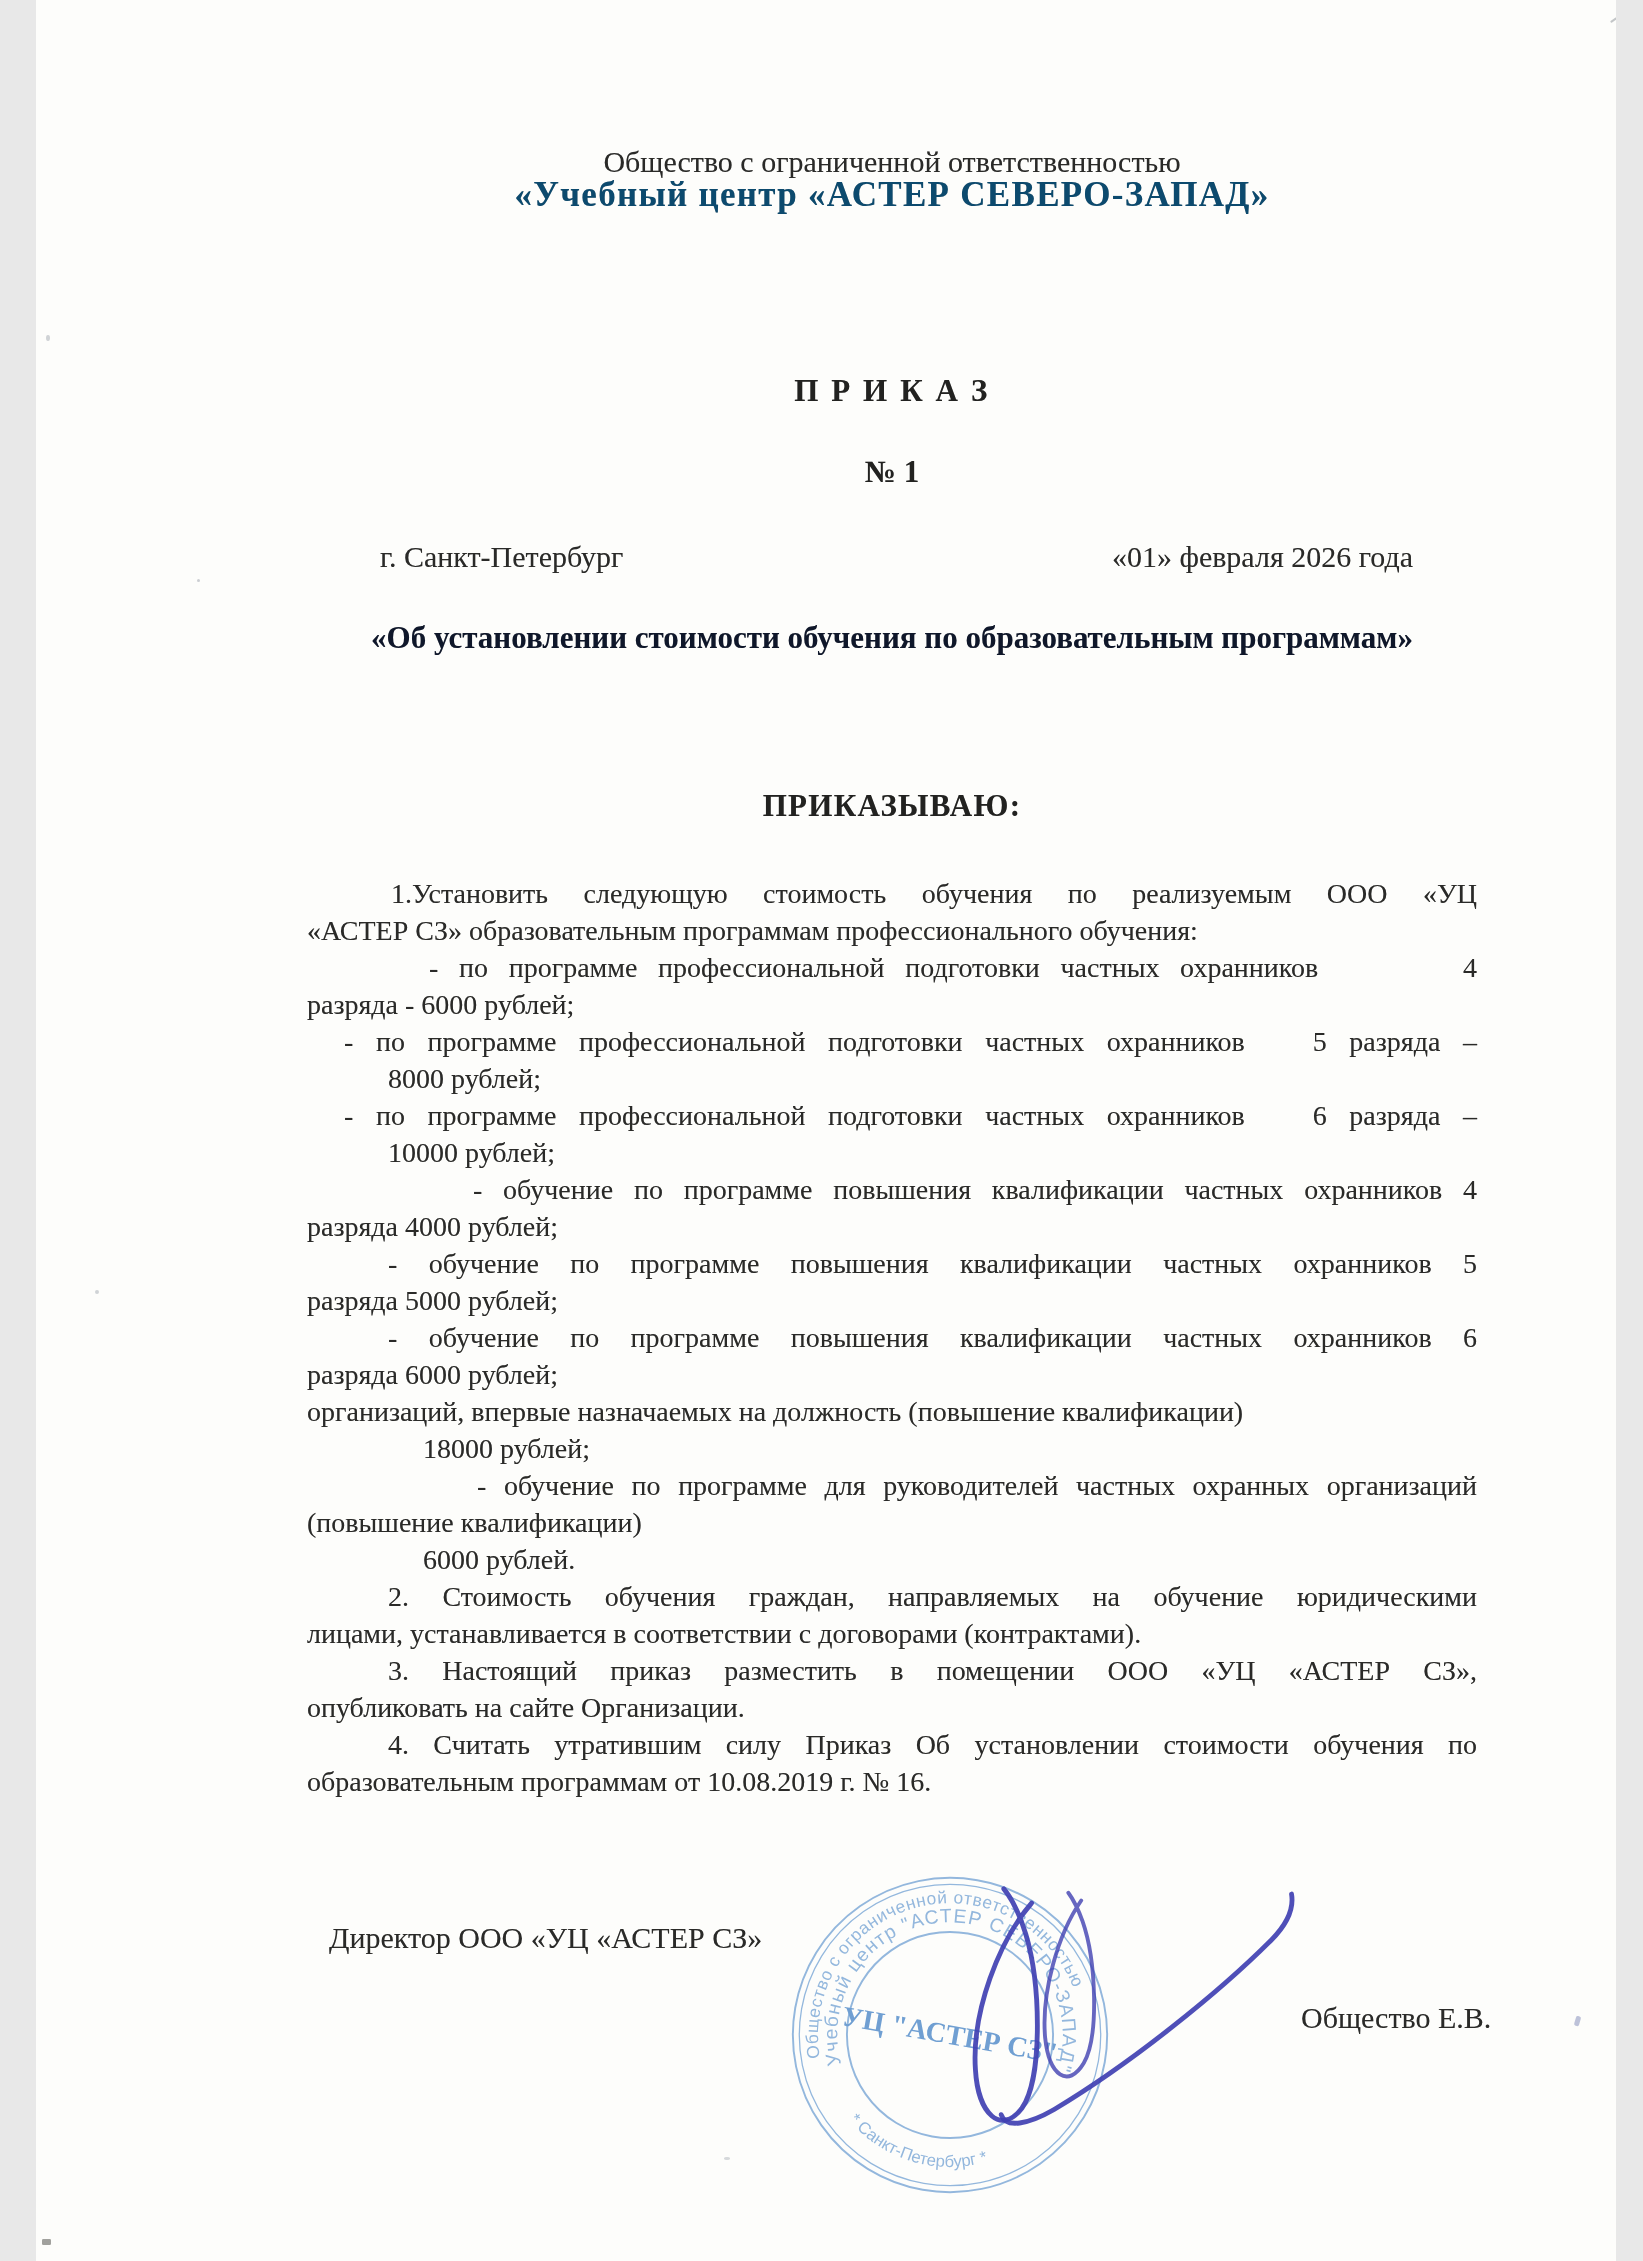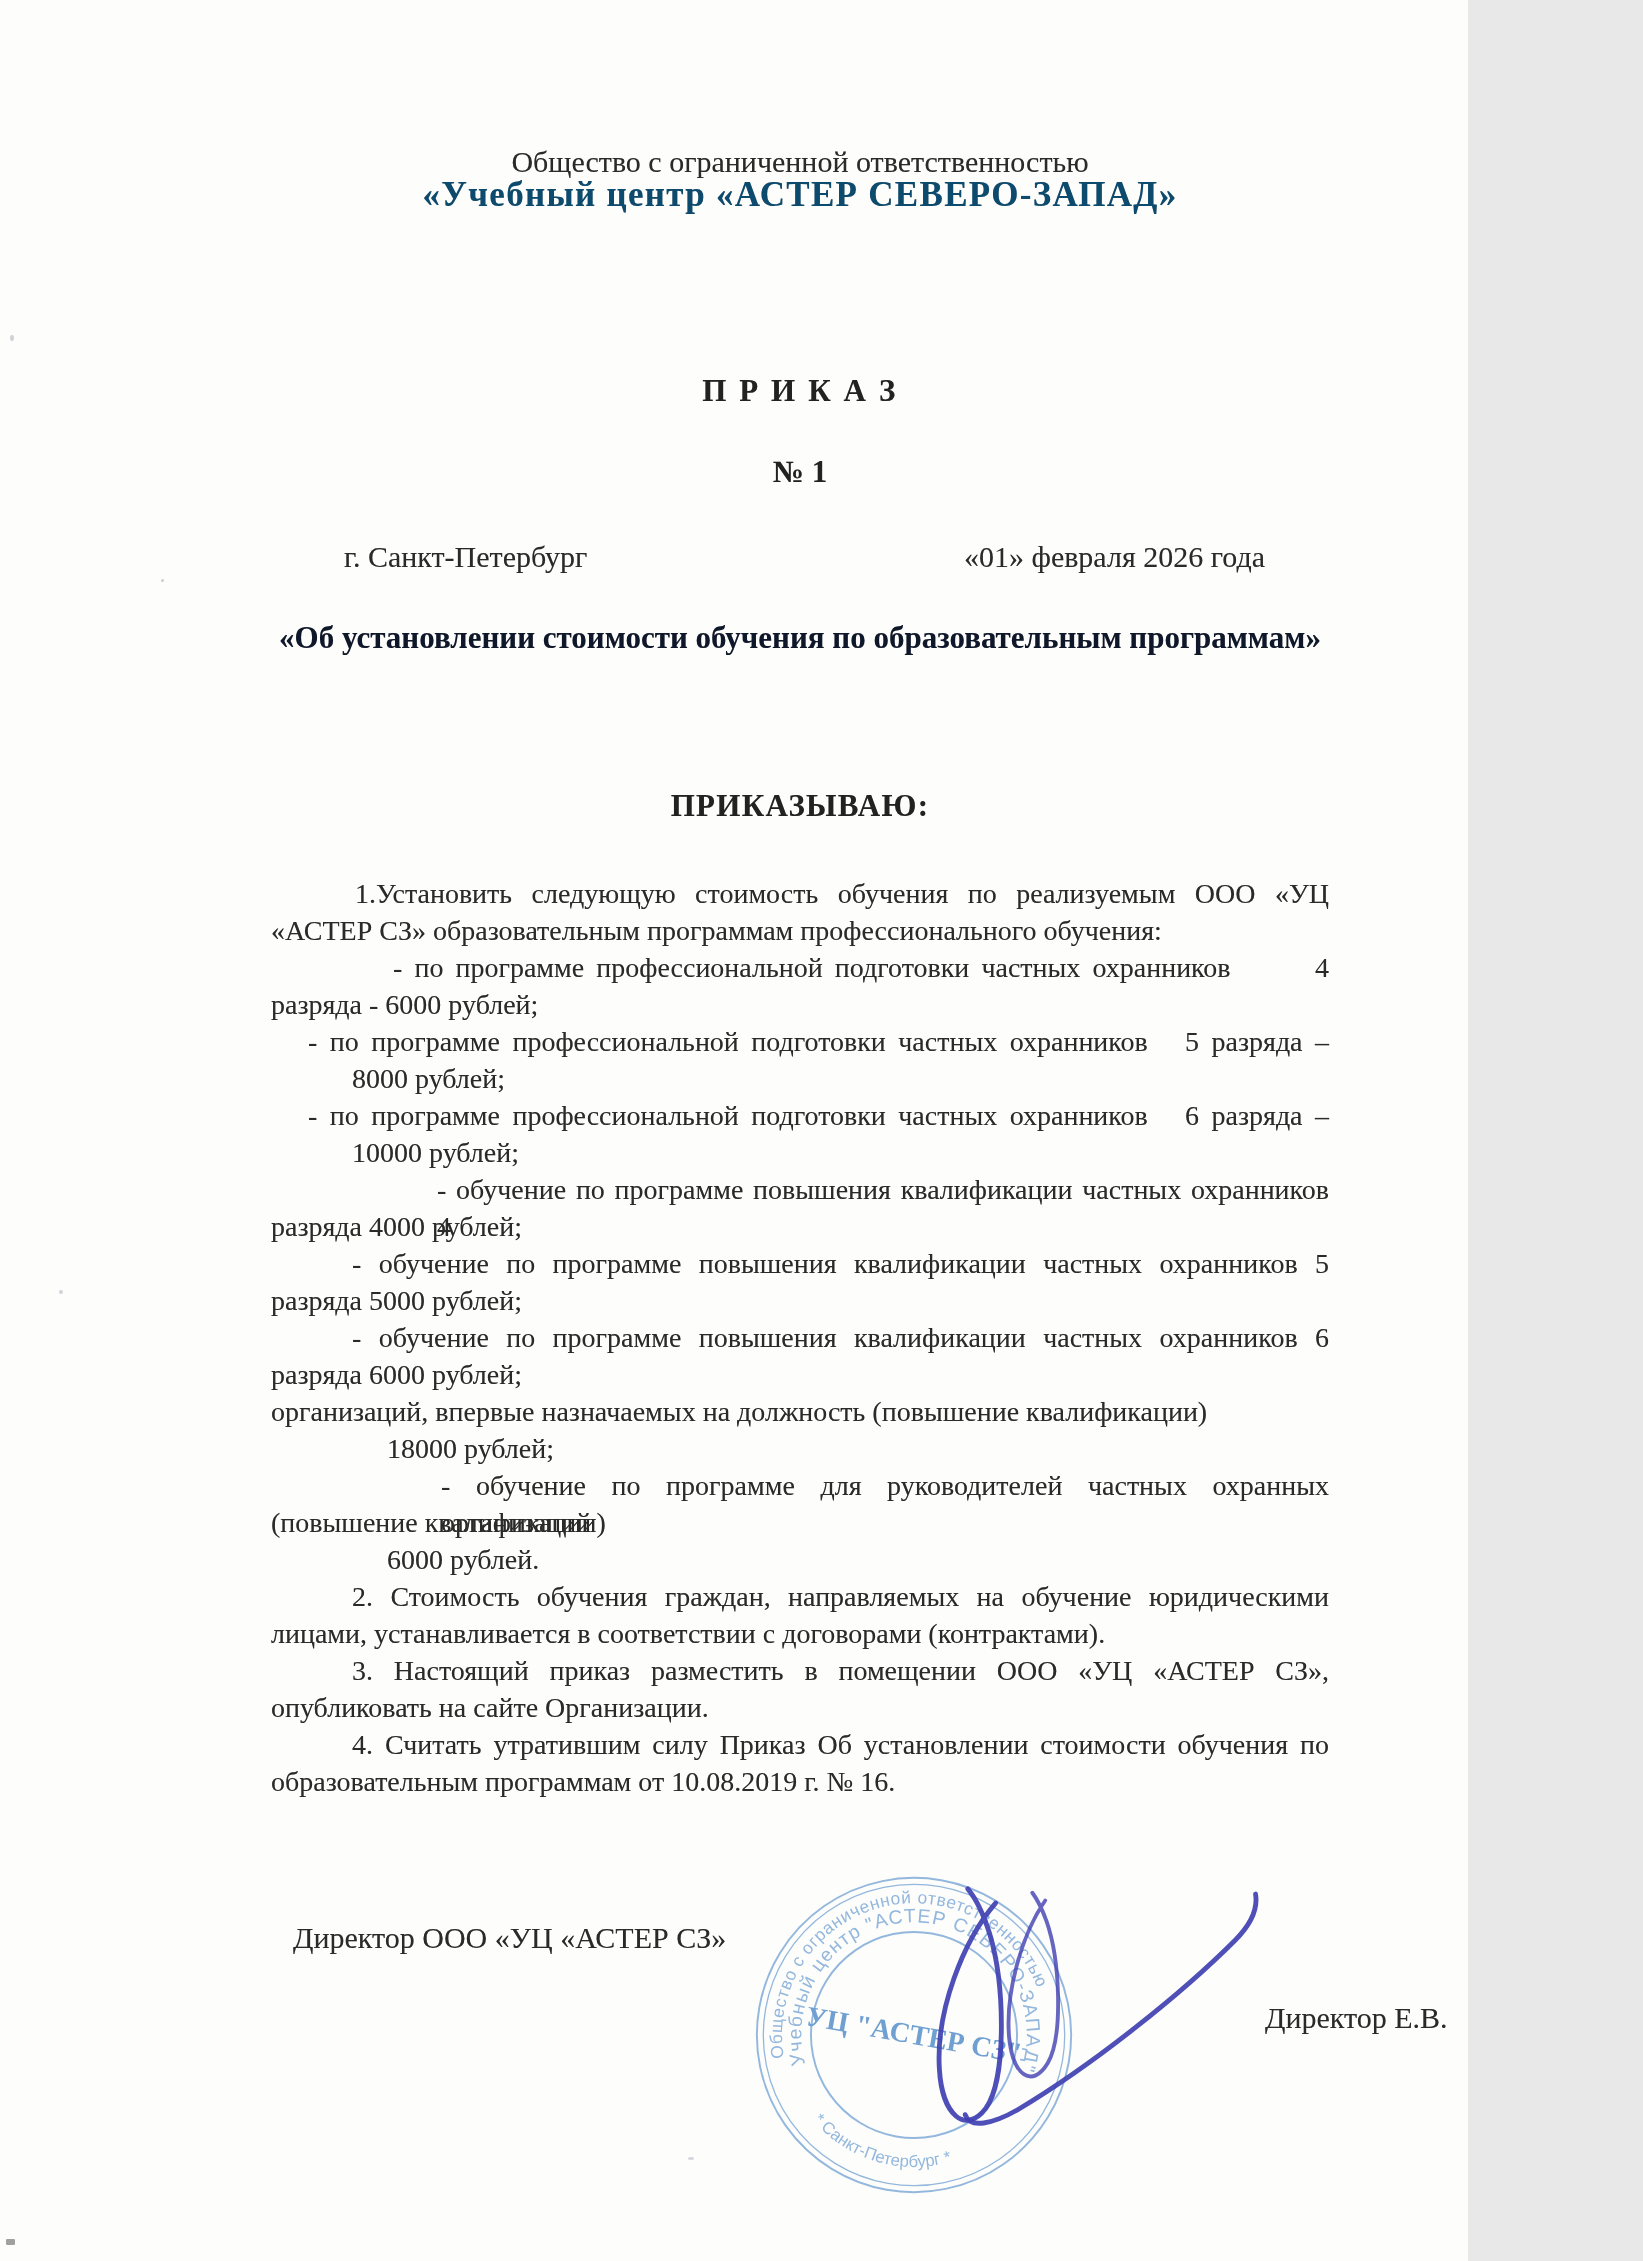--- a/index.html
+++ b/index.html
@@ -1,22 +1,23 @@
 <!DOCTYPE html>
 <html style="--stamp-color: #85aed9; --stamp-center-color: #5d93cd; --ink-color: #4040b2;font-size:10.3px"><head>
 <meta charset="utf-8">
 <style>
   html,body{margin:0;padding:0;background:#e8e8e8;}
   .page{
     position:relative;
-    width:1468px;height:2261px;
+    width:1580px;height:2261px;
     background:#fdfdfb;
     overflow:hidden;
     font-family:"Liberation Serif","DejaVu Serif",serif;
     color:#2a2a28;
+    margin-left:36px;
   }
   .textcol{position:absolute;left:271px;right:139px;top:0;height:100%;}
   .cline{position:absolute;left:0;right:0;text-align:center;white-space:nowrap;}
   .scan-text{text-shadow:0 0 0.6px rgba(70,70,70,.38);}
   .org-type{top:145px;font-size:30px;}
   .org-name{top:175px;font-size:35px;font-weight:bold;letter-spacing:1.3px;color:#0c4a6e;}
   .doc-type{top:373px;font-size:31px;font-weight:bold;letter-spacing:2.6px;color:#222220;}
   .doc-number{top:454px;font-size:31px;font-weight:bold;color:#222220;}
   .place-date{position:absolute;top:540px;left:0;right:0;font-size:30px;display:flex;justify-content:space-between;}
   .place-date .place{padding-left:73px;}
@@ -85,21 +86,21 @@
         <div class="bline scan-text just" style="padding-left: 81px;">2. Стоимость обучения граждан, направляемых на обучение юридическими</div>
         <div class="bline scan-text" style="padding-left: 0px;">лицами, устанавливается в соответствии с договорами (контрактами).</div>
         <div class="bline scan-text just" style="padding-left: 81px;">3. Настоящий приказ разместить в помещении ООО «УЦ «АСТЕР СЗ»,</div>
         <div class="bline scan-text" style="padding-left: 0px;">опубликовать на сайте Организации.</div>
         <div class="bline scan-text just" style="padding-left: 81px;">4. Считать утратившим силу Приказ Об установлении стоимости обучения по</div>
         <div class="bline scan-text" style="padding-left: 0px;">образовательным программам от 10.08.2019 г. № 16.</div>
       </div>
   </div>
 
   <div class="sig-title scan-text">Директор ООО «УЦ «АСТЕР СЗ»</div>
-  <div class="sig-name scan-text">Директор Е.В.</div>
+  <div class="sig-name scan-text">Общество Е.В.</div>
 
   <svg class="stamp-svg" viewBox="0 0 500 500">
     <defs>
       <path id="tp-outer" d="M 57.4 320.1 A 205 205 0 0 1 427.5 147.5"></path>
       <path id="tp-bottom" d="M 118.2 407 A 205 205 0 0 0 381.8 407"></path>
       <path id="tp-inner" d="M 91.4 324 A 175 175 0 1 1 337.5 401.6"></path>
     </defs>
     <g transform="rotate(10 250 250)">
       <circle class="stamp-ring" cx="250" cy="250" r="244" stroke-width="3"></circle>
       <circle class="stamp-ring" cx="250" cy="250" r="234" stroke-width="2"></circle>

